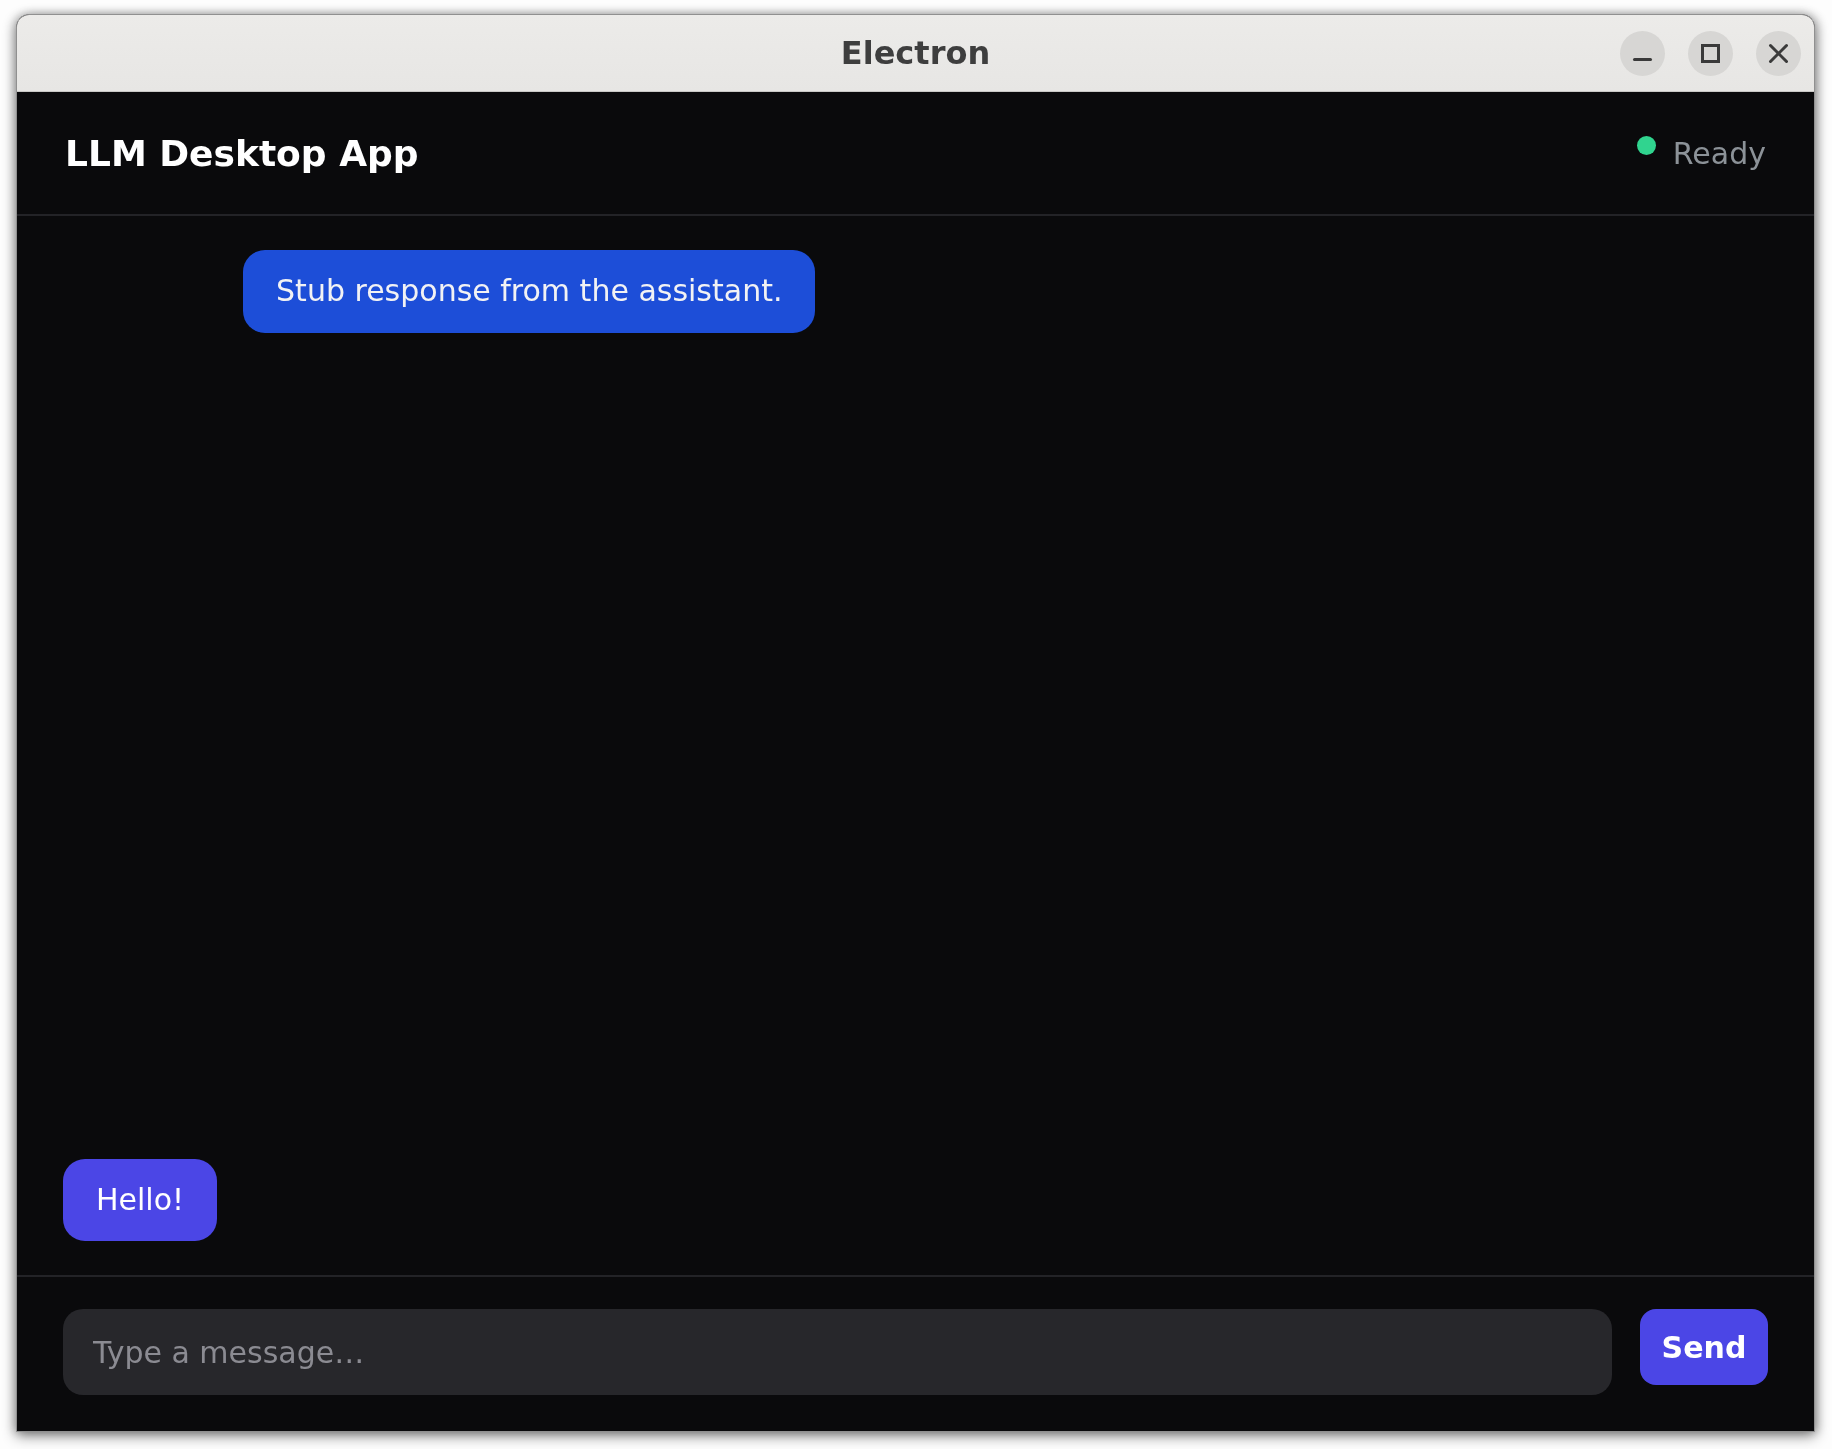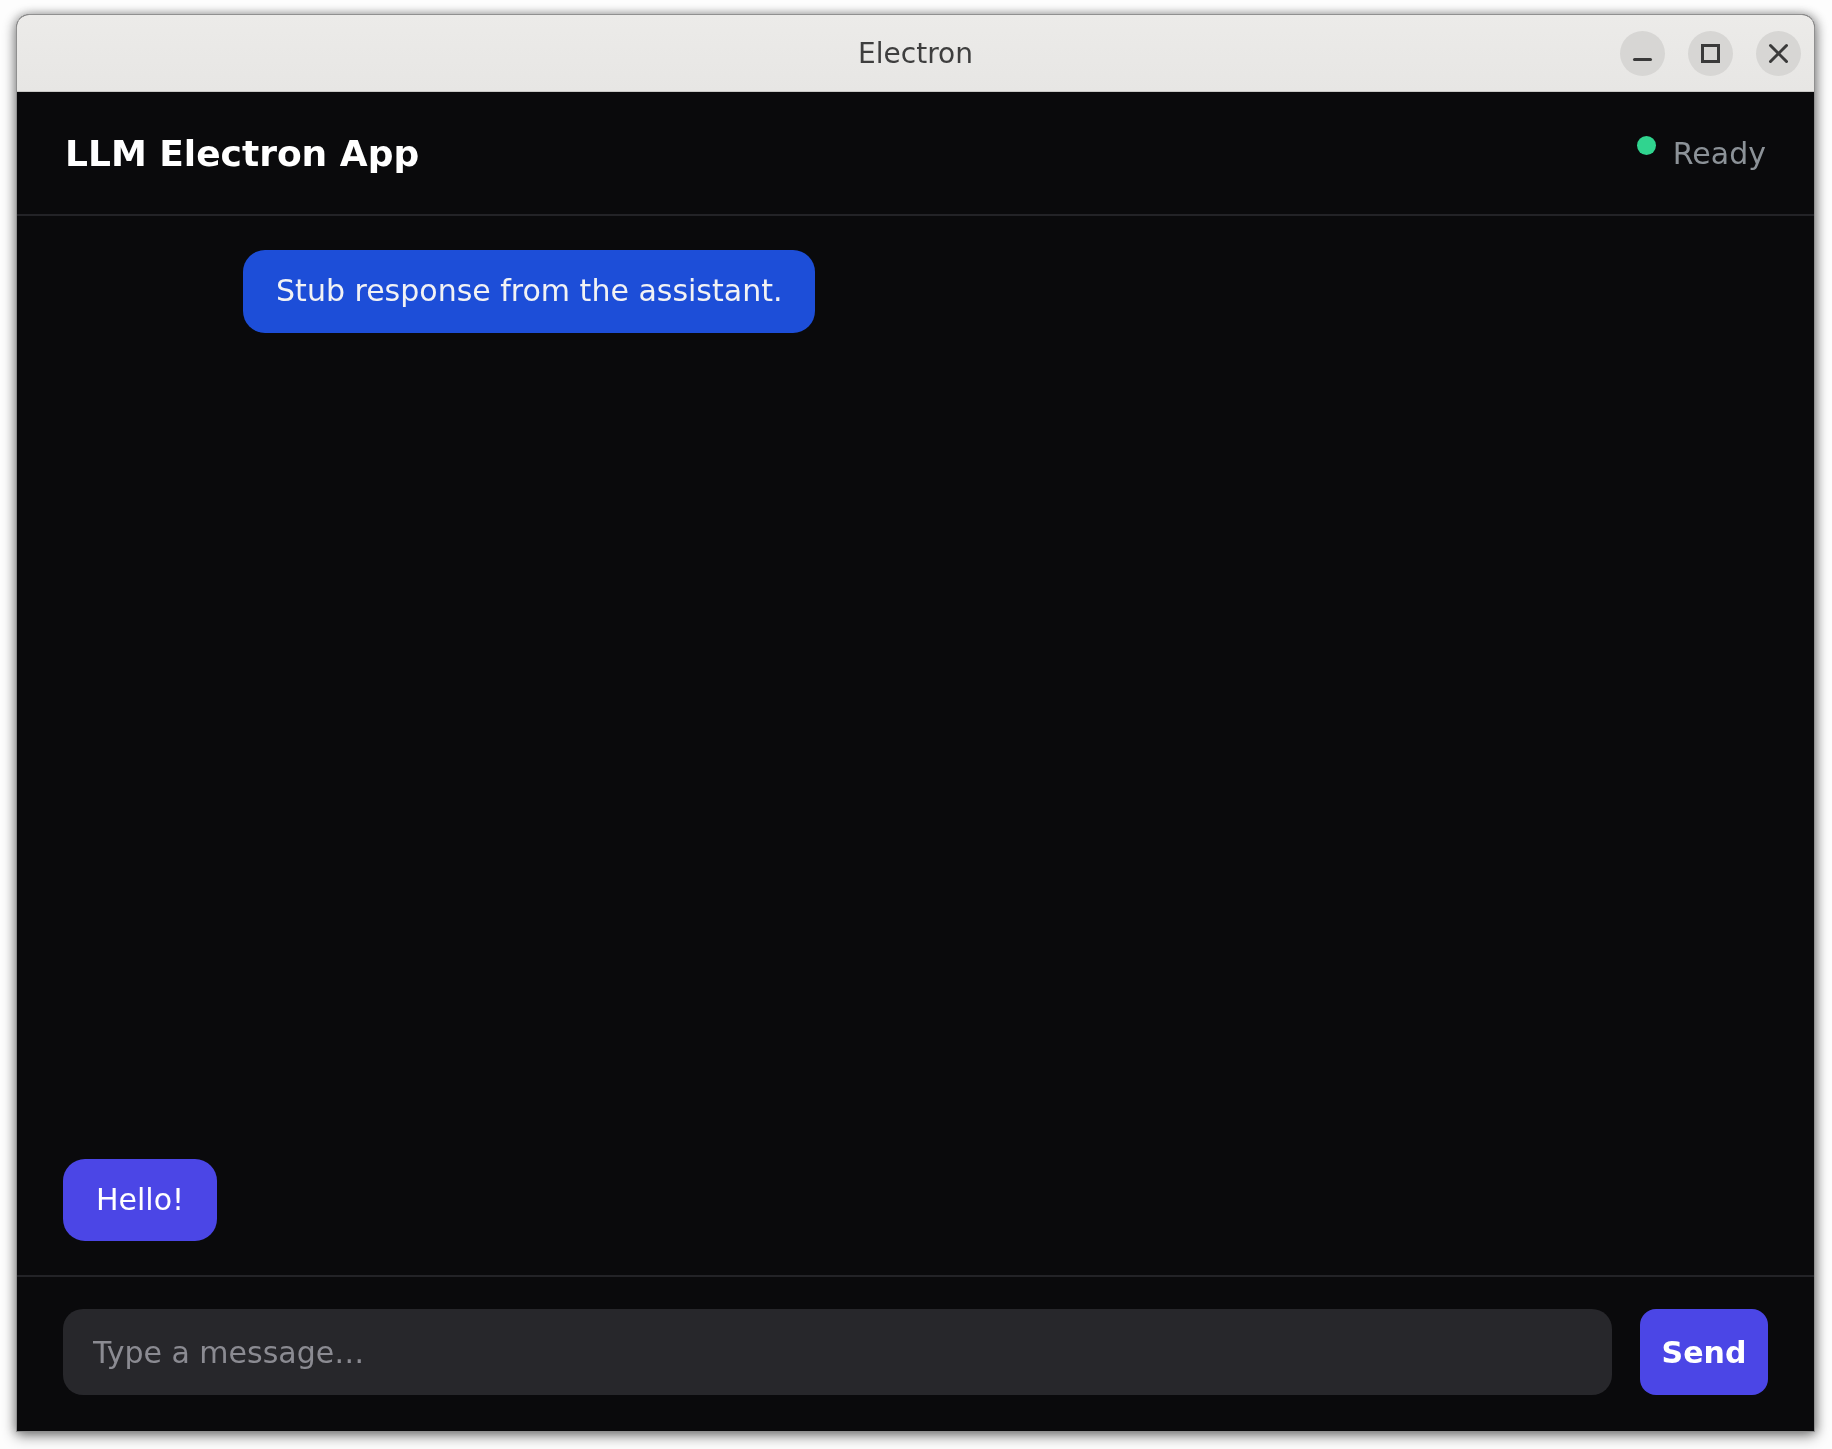--- a/index.html
+++ b/index.html
@@ -27,21 +27,21 @@
 
   
   .titlebar {
     height: 76px; flex: 0 0 76px;
     background: linear-gradient(#ecebe9, #e7e6e4);
     position: relative;
     display: flex; align-items: center; justify-content: center;
     border-bottom: 1px solid #c9c8c6;
   }
   .titlebar-title {
-    font-size: 28px; font-weight: normal; color: #3e3e3e;
+    font-size: 32px; font-weight: bold; color: #3e3e3e;
   }
   .window-controls {
     position: absolute; right: 13px; top: 0; height: 100%;
     display: flex; align-items: center; gap: 23px;
   }
   .ctrl-btn {
     width: 45px; height: 45px; border-radius: 50%;
     background: #d7d6d4; border: none; padding: 0;
     display: flex; align-items: center; justify-content: center;
     cursor: default;
@@ -96,21 +96,21 @@
     border-radius: 20px;
     padding: 0 30px;
     font-size: 30px;
     color: #e6e6ea;
     font-family: "DejaVu Sans", "Liberation Sans", sans-serif;
     box-sizing: border-box;
   }
   .message-input::placeholder { color: #8b8b92; opacity: 1; }
   .send-btn {
     flex: 0 0 auto;
-    width: 128px; height: 86px;
+    width: 128px; height: 76px;
     background: #4b46e6; color: #ffffff;
     border: none; border-radius: 16px;
     font-size: 30px; font-weight: 600;
     font-family: "DejaVu Sans", "Liberation Sans", sans-serif;
     cursor: default;
   }
 </style>
 </head>
 <body>
 
@@ -128,21 +128,21 @@
       <button class="ctrl-btn">
         <svg class="glyph-close" width="23" height="23" viewBox="0 0 23 23">
           <line x1="3.5" y1="3.5" x2="19.5" y2="19.5" stroke="#3a3a3a" stroke-width="3" stroke-linecap="round"></line>
           <line x1="19.5" y1="3.5" x2="3.5" y2="19.5" stroke="#3a3a3a" stroke-width="3" stroke-linecap="round"></line>
         </svg>
       </button>
     </div>
   </div>
 
   <div class="app-header">
-    <h1 class="app-title">LLM Electron App</h1>
+    <h1 class="app-title">LLM Desktop App</h1>
     <div class="status">
       <span class="status-dot"></span>
       <span class="status-label">Ready</span>
     </div>
   </div>
 
   <div class="chat">
     <div class="bubble user">Hello!</div>
     <div class="bubble assistant">Stub response from the assistant.</div>
   </div>

